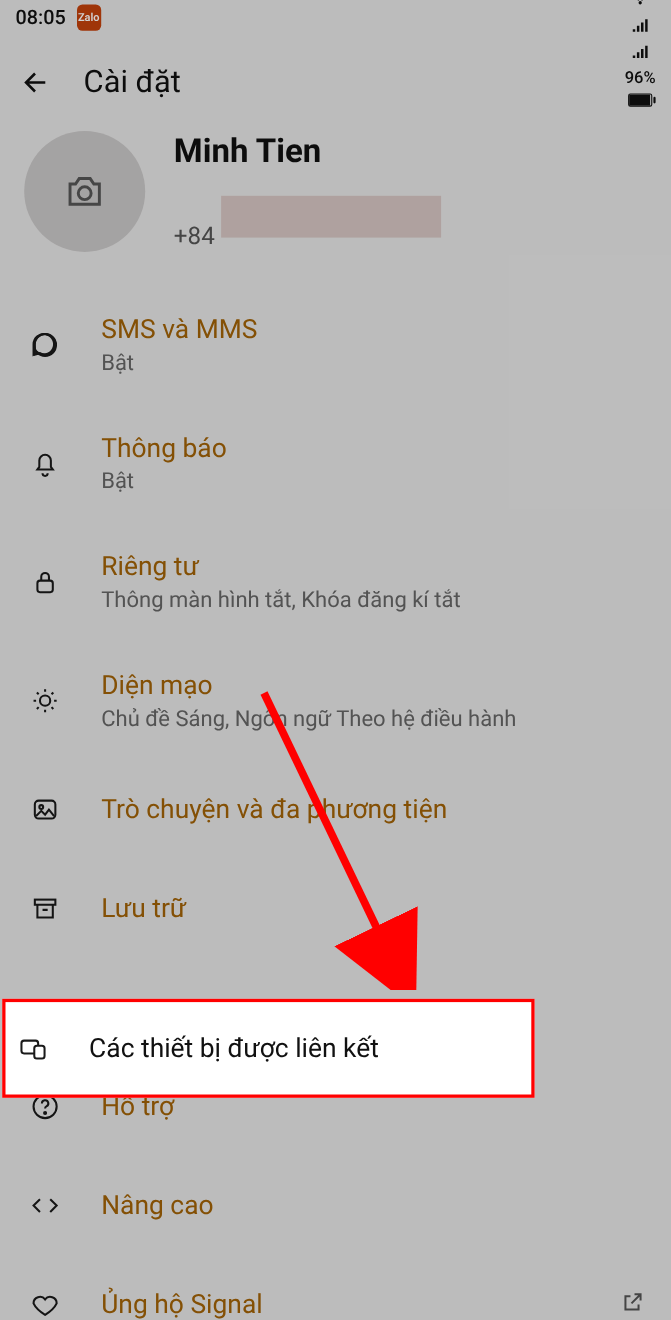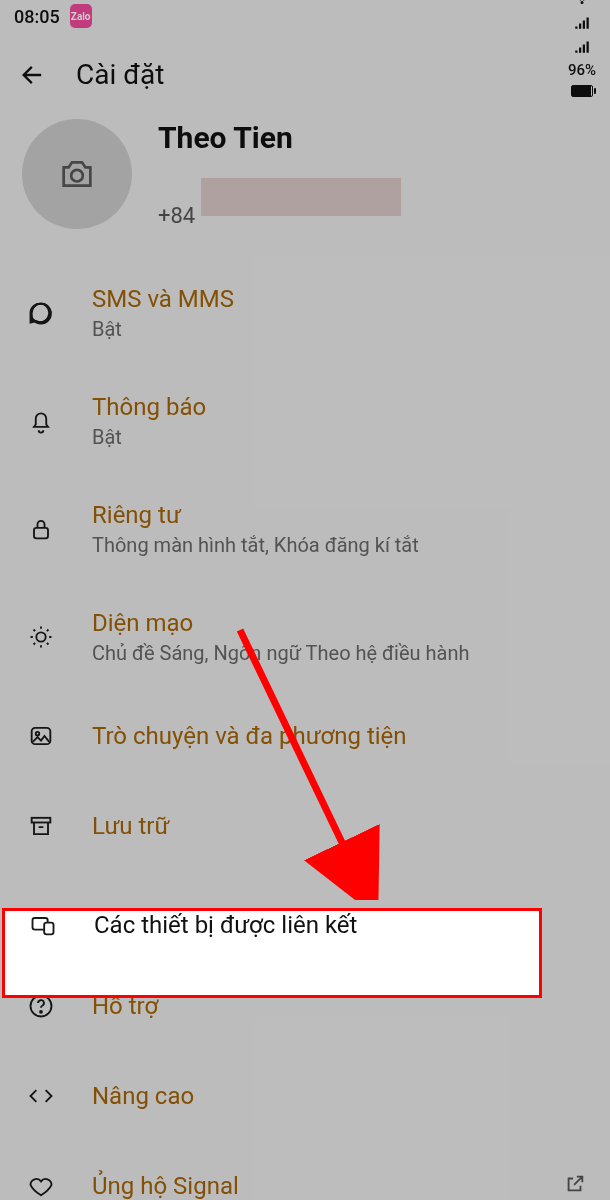--- a/index.html
+++ b/index.html
@@ -24,21 +24,21 @@
     display: flex;
     align-items: center;
     padding: 16px 14px;
     font-size: 18px;
     font-weight: 500;
     color: #111;
   }
   .status-left { display:flex; align-items:center; gap:10px; }
   .status-right { margin-left:auto; display:flex; align-items:center; gap:6px; font-size:15px;flex-direction:column; }
   .zalo-badge {
-    width:22px; height:24px; border-radius:5px; background:#ec4899; color:#fff;
+    width:22px; height:24px; border-radius:5px; background:#c2410c; color:#fff;
     font-size:10px; display:flex; align-items:center; justify-content:center;
     font-weight:600;
   }
   .status-ico { width:18px; height:18px; }
   .batt { width:22px; height:12px; border:1.5px solid #111; border-radius:2px; position:relative; }
   .batt::after{ content:""; position:absolute; right:-4px; top:2px; width:2px; height:6px; background:#111; border-radius:1px;}
   .batt > i{ display:block; width:96%; height:100%; background:#111; }
 
   
   .header {
@@ -75,26 +75,26 @@
   .item .ico { width:34px; display:flex; justify-content:center; color:#1a1a1a; }
   .item .ico svg{ width:28px; height:28px; stroke:#1a1a1a; }
   .item-body { flex:1; }
   .item-title { font-size:24px; color:#a16207; }
   .item-sub { font-size:20px; color:#666; margin-top:4px; }
   .ext-icon { width:22px; color:#555; }
 
   
   .highlight {
     position:absolute;
-    left:2px; width:540px;
+    left:2px; width:484px;
     border:3px solid #f00;
     background:#fff;
     z-index: 8;
-    display:flex; align-items:flex-start; gap:34px;
-    padding:0 21px;
+    display:flex; align-items:center; gap:34px;
+    padding:0 8px;
     height:90px;
   }
   .highlight .ico{ width:34px; display:flex; justify-content:center;}
   .highlight .item-title{ font-size:24px; color:#111;}
 
   
   .arrow {
     position:absolute;
     left:230px; top:620px;
     width:170px; height:280px;
@@ -146,21 +146,21 @@
 </div>
 
 <div class="profile">
   <div class="avatar">
     <svg viewBox="0 0 24 24" fill="none" stroke="currentColor" stroke-width="1.6">
         <path d="M4 8h3l2-3h6l2 3h3v11H4z"></path>
         <circle cx="12" cy="13" r="3.5"></circle>
       </svg>
   </div>
   <div>
-    <div class="profile-name">Theo Tien</div>
+    <div class="profile-name">Minh Tien</div>
     <div class="profile-phone-row">
       <span class="profile-phone">+84</span>
       <span class="redact"></span>
     </div>
   </div>
 </div>
 
 <div class="list">
 
   <div class="item tall">

